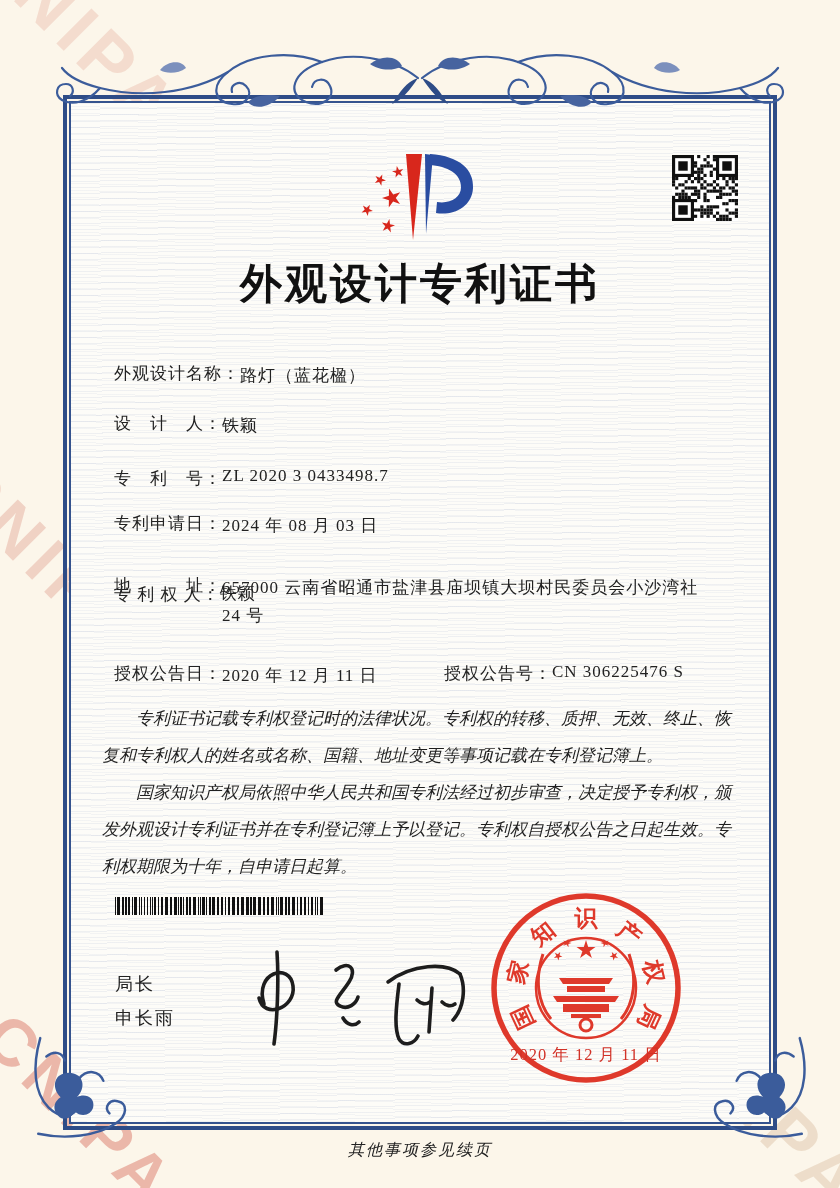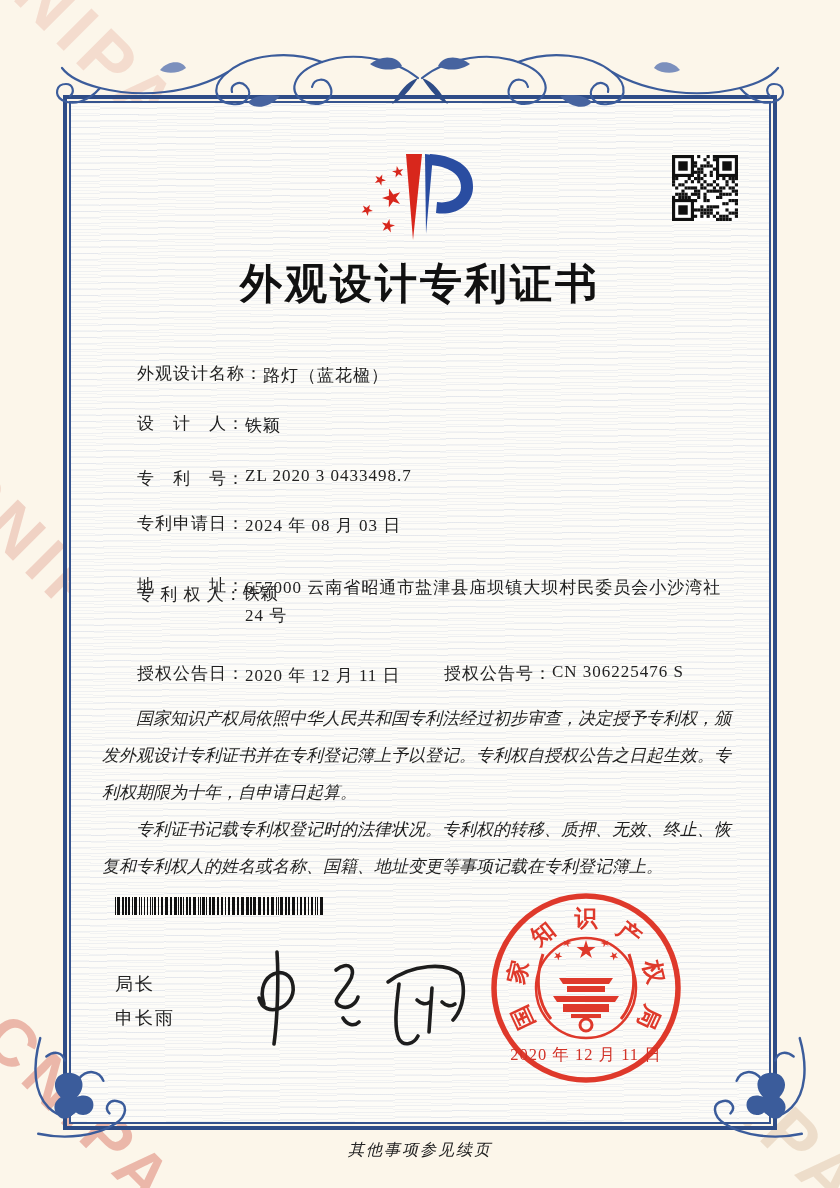--- a/index.html
+++ b/index.html
@@ -39,21 +39,21 @@
   .corner-br{left:702px; top:1034px; transform:scaleX(-1);}
   
   .cert-no{position:absolute; left:114px; top:146px; font-size:17px; letter-spacing:3px; z-index:3;}
   .logo{position:absolute; left:342px; top:136px; width:156px; height:122px; z-index:3;}
   .qr{position:absolute; left:672px; top:155px; width:66px; height:66px; z-index:3;}
   .title{
     position:absolute; left:0; top:256px; width:100%; text-align:center;
     font-size:42px; font-weight:bold; letter-spacing:3px; color:#111; z-index:3;
   }
   
-  .row{position:absolute; left:114px; font-size:17px; letter-spacing:1px; z-index:3; display:flex;margin-left:23px;}
+  .row{position:absolute; left:114px; font-size:17px; letter-spacing:1px; z-index:3; display:flex;}
   .row .lbl{flex:0 0 auto; white-space:pre;}
   .row .val{white-space:pre-wrap; max-width:478px; line-height:28px;}
   .r1{top:362px;} .r2{top:412px;} .r3{top:462px;align-items:flex-end;} .r4{top:512px;}
   .r5{top:580px;align-items:center;} .r6{top:574px;} .r7{top:662px;}
   .r7b{position:absolute; left:444px; top:662px; font-size:17px; letter-spacing:1px; z-index:3; display:flex;}
   
   .body-text{
     position:absolute; left:102px; top:700px; width:640px; z-index:3;
     font-size:17px; line-height:37px; font-style:italic; color:#1f1f1f;
   }
@@ -316,22 +316,22 @@
   <div class="row r7">
     <span class="lbl">授权公告日：</span>
     <span class="val">2020 年 12 月 11 日</span>
   </div>
   <div class="r7b">
     <span class="lbl">授权公告号：</span>
     <span class="val">CN 306225476 S</span>
   </div>
 
   <div class="body-text">
+    <p>专利证书记载专利权登记时的法律状况。专利权的转移、质押、无效、终止、恢复和专利权人的姓名或名称、国籍、地址变更等事项记载在专利登记簿上。</p>
     <p>国家知识产权局依照中华人民共和国专利法经过初步审查，决定授予专利权，颁发外观设计专利证书并在专利登记簿上予以登记。专利权自授权公告之日起生效。专利权期限为十年，自申请日起算。</p>
-    <p>专利证书记载专利权登记时的法律状况。专利权的转移、质押、无效、终止、恢复和专利权人的姓名或名称、国籍、地址变更等事项记载在专利登记簿上。</p>
   </div>
 
   <div class="barcode" id="barcode">
       <div class="bar" style="width: 1px; margin-right: 1px;"></div>
       <div class="bar" style="width: 3px; margin-right: 2px;"></div>
       <div class="bar" style="width: 2px; margin-right: 1px;"></div>
       <div class="bar" style="width: 2px; margin-right: 1px;"></div>
       <div class="bar" style="width: 2px; margin-right: 2px;"></div>
       <div class="bar" style="width: 1px; margin-right: 1px;"></div>
       <div class="bar" style="width: 3px; margin-right: 2px;"></div>

